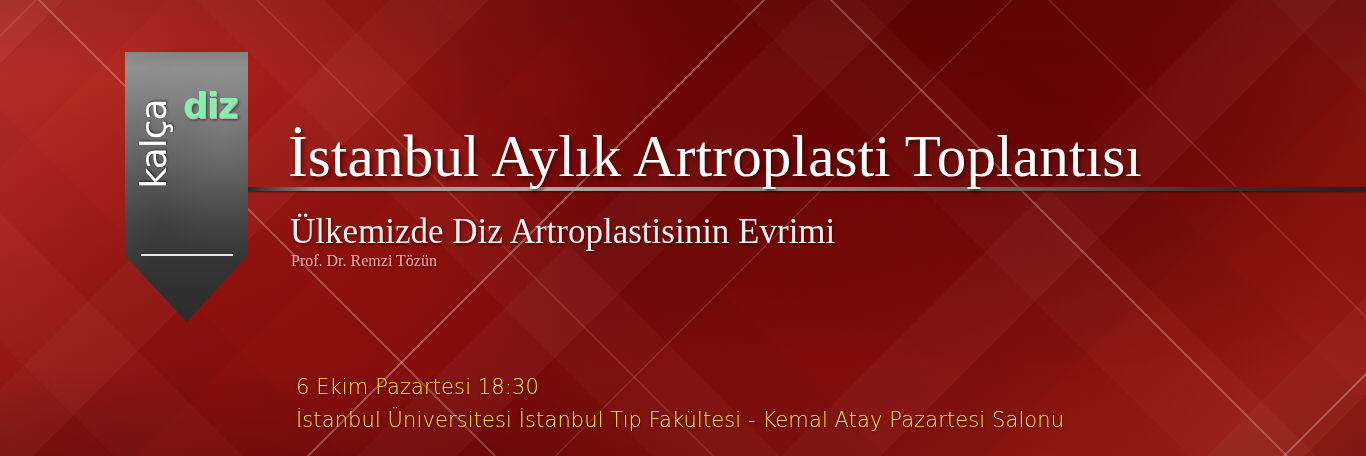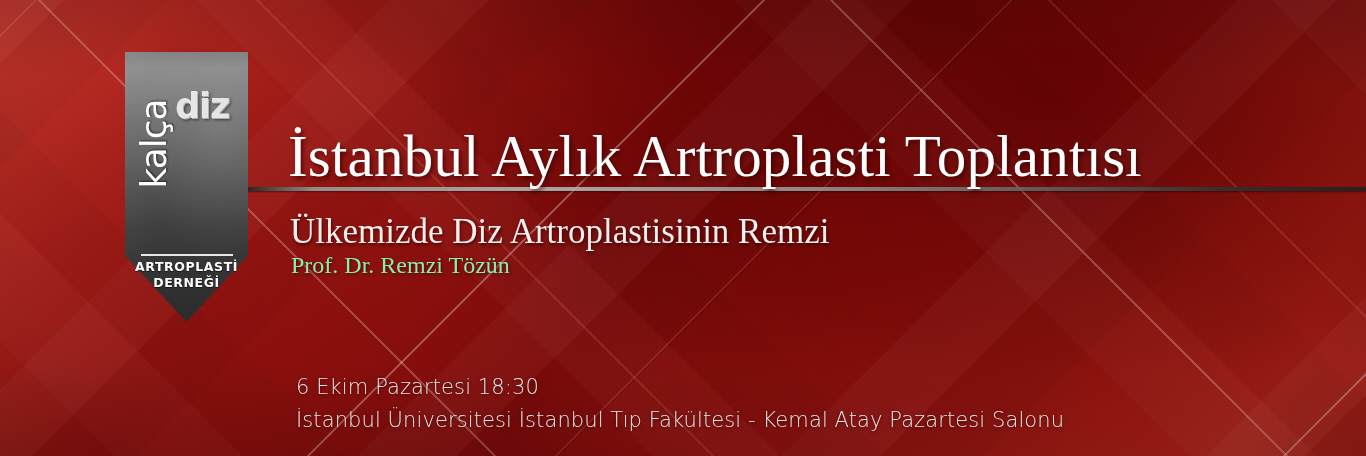--- a/index.html
+++ b/index.html
@@ -193,27 +193,27 @@
     font-family: "DejaVu Sans", sans-serif;
     font-size: 36px;
     font-weight: 400;
     letter-spacing: -1px;
     color: #ffffff;
     line-height: 1;
     text-shadow: 1px 1px 2px rgba(0,0,0,0.55);
   }
   .logo-diz {
     position: absolute;
-    left: 50px;
+    left: 58px;
     top: 1px;
     font-family: "DejaVu Sans", sans-serif;
     font-size: 35px;
     font-weight: 700;
     letter-spacing: -1px;
-    color: #e5e5e5;
+    color: #86efac;
     line-height: 1;
     text-shadow: 1px 1px 0 rgba(255,255,255,0.55), 2px 2px 3px rgba(0,0,0,0.5);
   }
 
   .logo-rule {
     position: absolute;
     left: 16px;
     top: 202px;
     width: 92px;
     height: 2px;
@@ -261,35 +261,35 @@
     line-height: 1.1;
     white-space: nowrap;
     text-shadow: 1px 2px 3px rgba(50,0,0,0.7);
   }
 
   .speaker {
     position: absolute;
     left: 291px;
     top: 252px;
     font-family: "Liberation Serif", "DejaVu Serif", serif;
-    font-size: 24px;
+    font-size: 16px;
     font-weight: 400;
-    color: #86efac;
+    color: #fca5a5;
     line-height: 1.1;
     white-space: nowrap;
     text-shadow: 1px 1px 3px rgba(50,0,0,0.7);
   }
 
   .footer {
     position: absolute;
     left: 296px;
     top: 371px;
     font-family: "DejaVu Sans", sans-serif;
     font-weight: 300;
-    color: #e5e5e5;
+    color: #fde047;
     line-height: 1.55;
     white-space: nowrap;
     text-shadow: 0 1px 3px rgba(45,0,0,0.65);
   }
   .footer .f-line { font-size: 21px; letter-spacing: 0.1px; }
 </style>
 </head>
 <body>
 
 <div class="banner">
@@ -307,29 +307,25 @@
     <div class="logo-shadow"></div>
     <div class="pennant"></div>
     <div class="pennant-sheen"></div>
 
     <div class="logo-mark">
       <div class="logo-kalca">kalça</div>
       <div class="logo-diz">diz</div>
     </div>
 
     <div class="logo-rule"></div>
-    <div class="logo-sub">
-      <div class="l1">ARTROPLASTİ</div>
-      <div class="l2">DERNEĞİ</div>
-    </div>
   </div>
 
   <div class="title">İstanbul Aylık Artroplasti Toplantısı</div>
 
-  <div class="subtitle">Ülkemizde Diz Artroplastisinin Remzi</div>
+  <div class="subtitle">Ülkemizde Diz Artroplastisinin Evrimi</div>
 
   <div class="speaker">Prof. Dr. Remzi Tözün</div>
 
   <div class="footer">
     <div class="f-line">6 Ekim Pazartesi 18:30</div>
     <div class="f-line">İstanbul Üniversitesi İstanbul Tıp Fakültesi - Kemal Atay Pazartesi Salonu</div>
   </div>
 
 </div>
 

